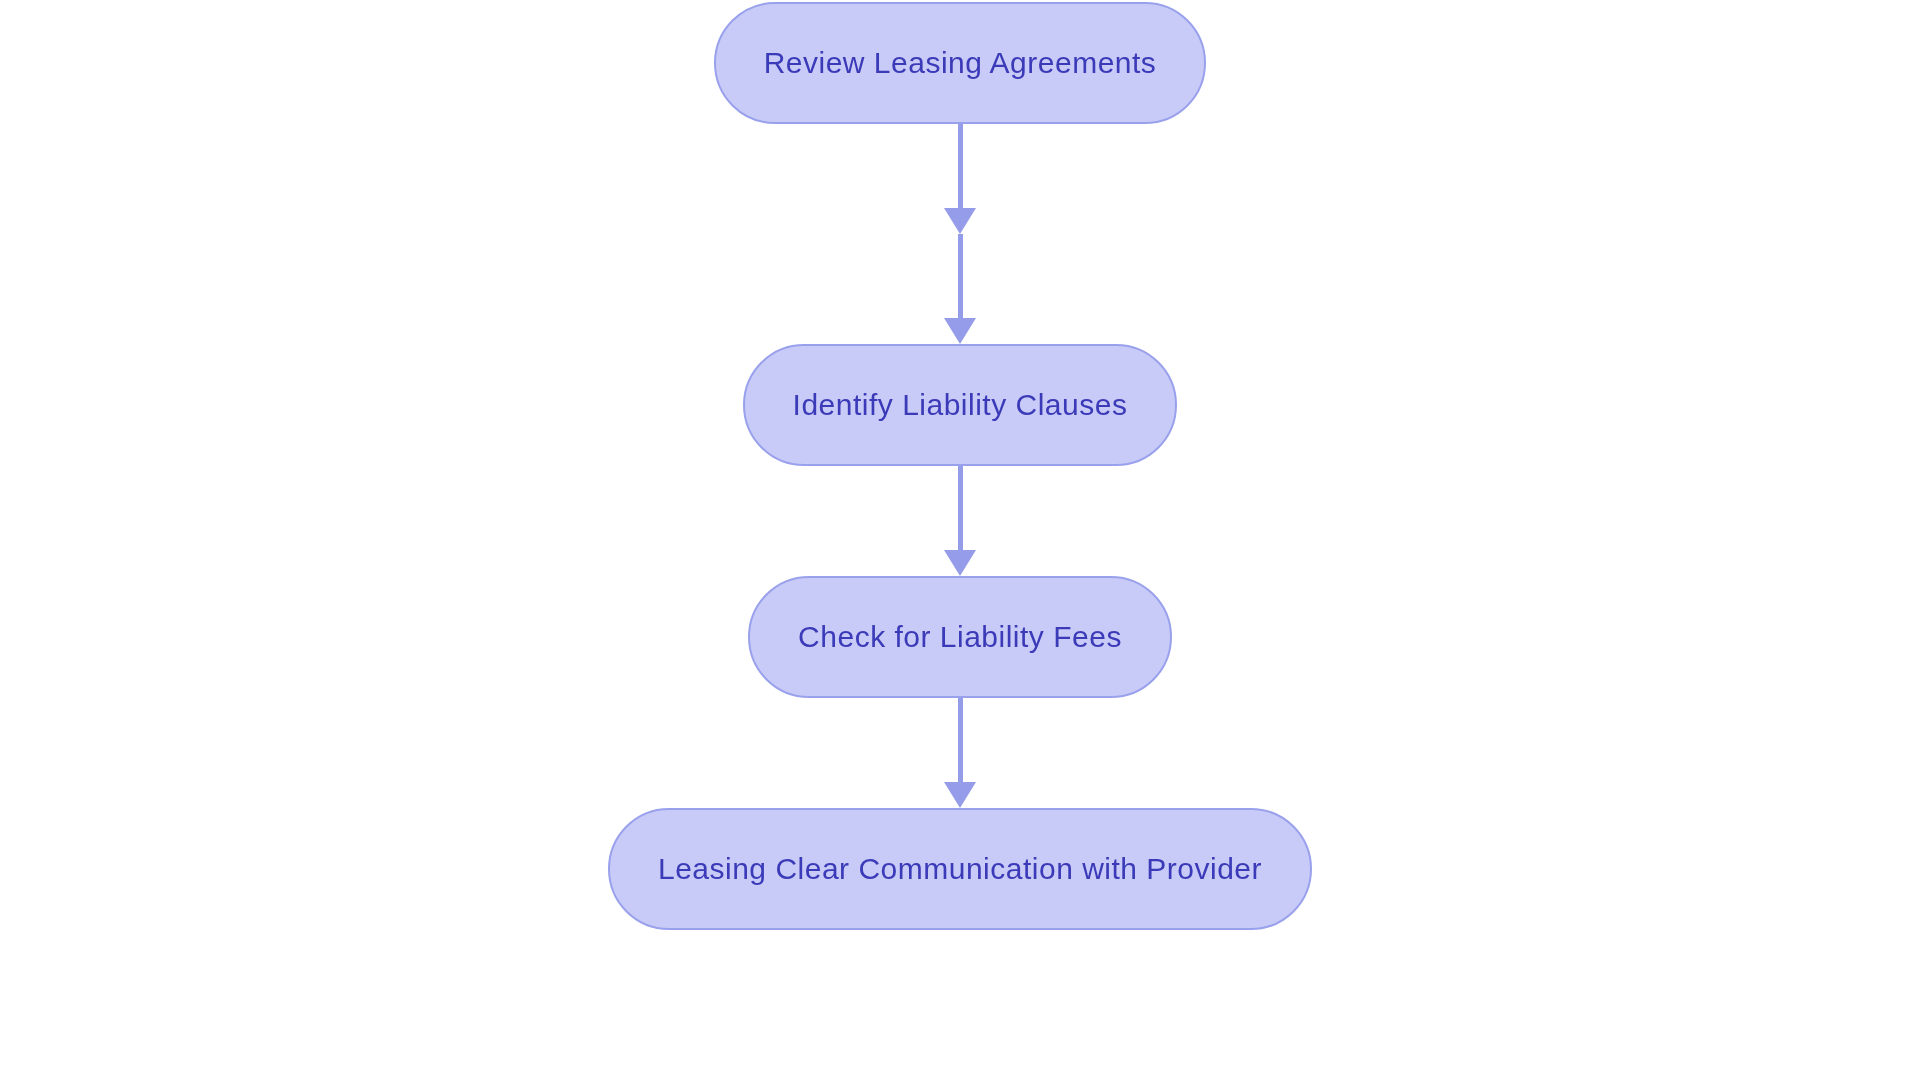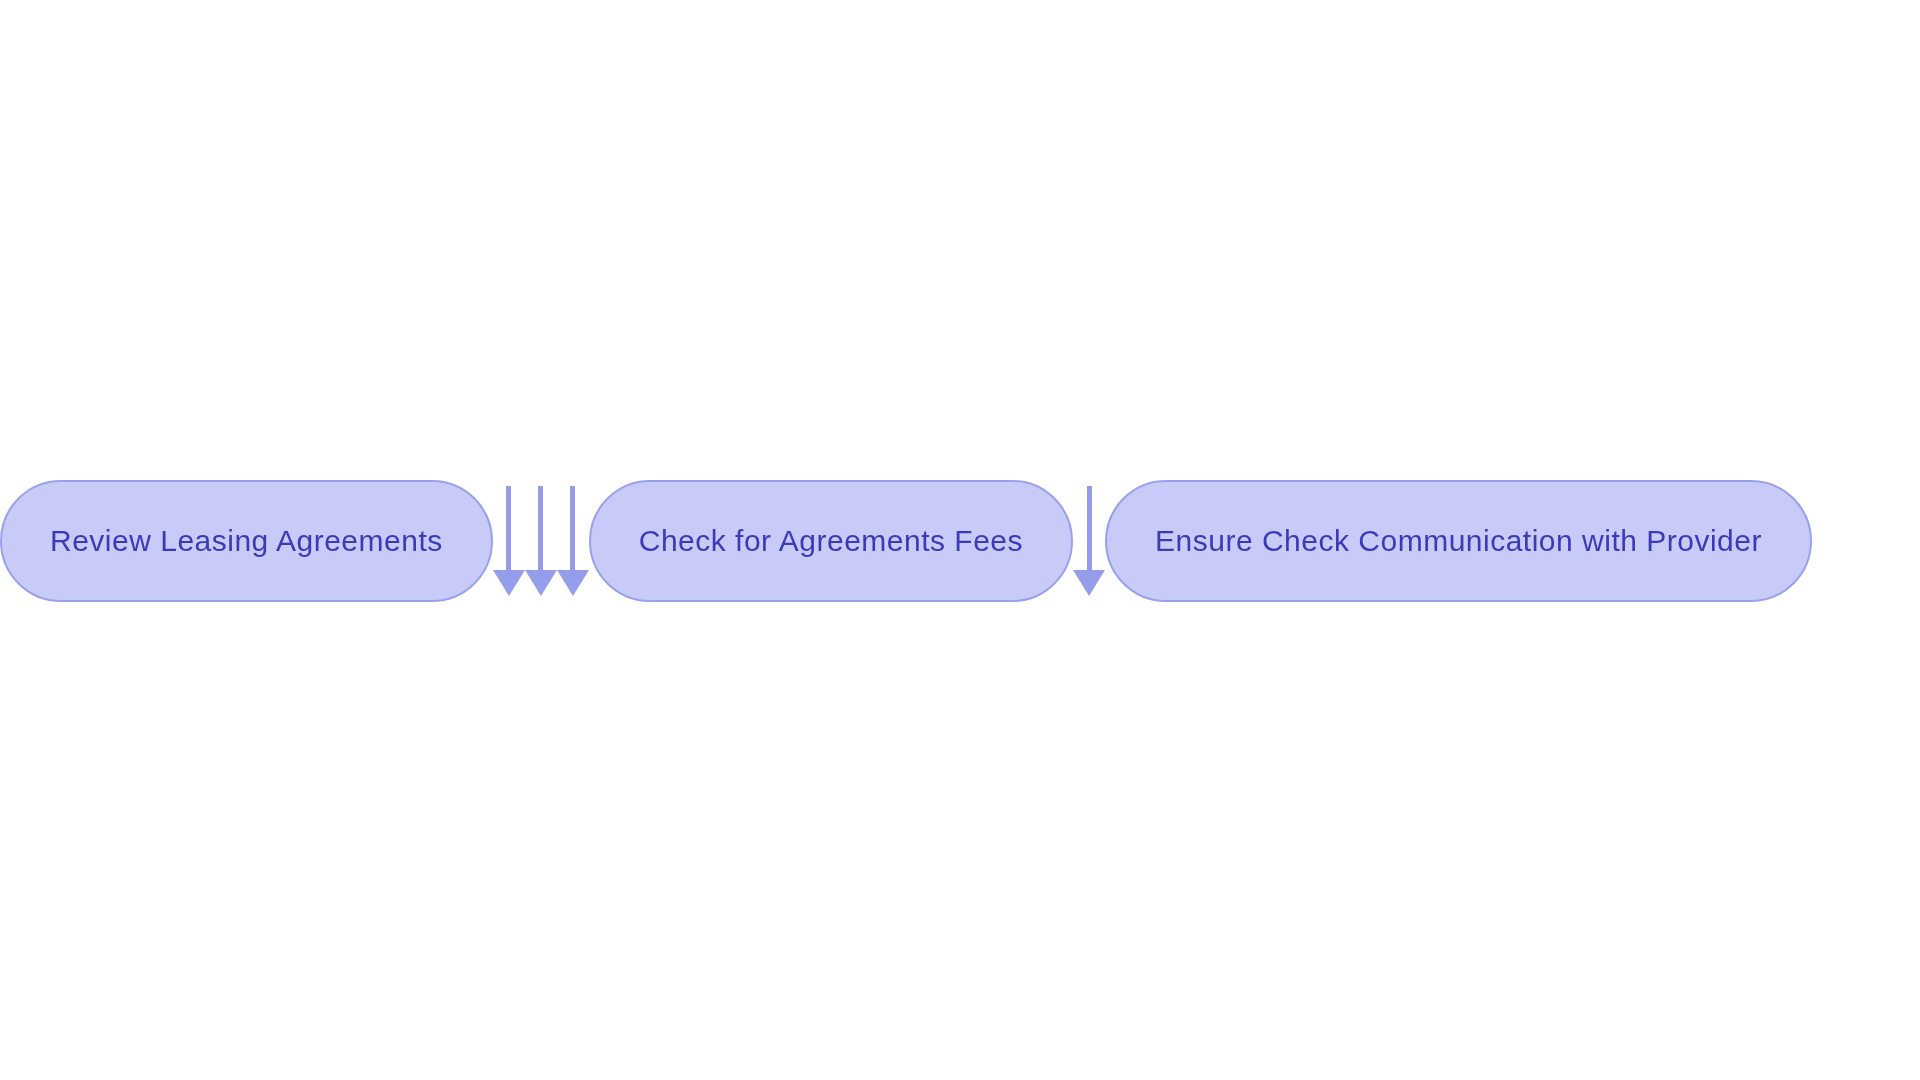--- a/index.html
+++ b/index.html
@@ -9,21 +9,21 @@
     height: 1080px;
     background: #ffffff;
     overflow: hidden;
     font-family: "Liberation Sans", "DejaVu Sans", sans-serif;
   }
 
   .canvas {
     width: 1920px;
     height: 1080px;
     display: flex;
-    flex-direction: row;
+    flex-direction: column;
     align-items: center;
     padding-top: 2px;
   }
 
   .node {
     display: flex;
     align-items: center;
     justify-content: center;
     height: 122px;
     padding: 0 48px;
@@ -73,32 +73,35 @@
     <div class="shaft"></div>
     <div class="head"></div>
   </div>
 
 
   <div class="arrow">
     <div class="shaft"></div>
     <div class="head"></div>
   </div>
 
-
-  <div class="arrow">
-    <div class="shaft"></div>
-    <div class="head"></div>
-  </div>
-
   <div class="node">
-    <span>Check for Agreements Fees</span>
+    <span>Identify Liability Clauses</span>
   </div>
 
   <div class="arrow">
     <div class="shaft"></div>
     <div class="head"></div>
   </div>
 
   <div class="node">
-    <span>Ensure Check Communication with Provider</span>
+    <span>Check for Liability Fees</span>
+  </div>
+
+  <div class="arrow">
+    <div class="shaft"></div>
+    <div class="head"></div>
+  </div>
+
+  <div class="node">
+    <span>Leasing Clear Communication with Provider</span>
   </div>
 
 </div>
 
 </body></html>

